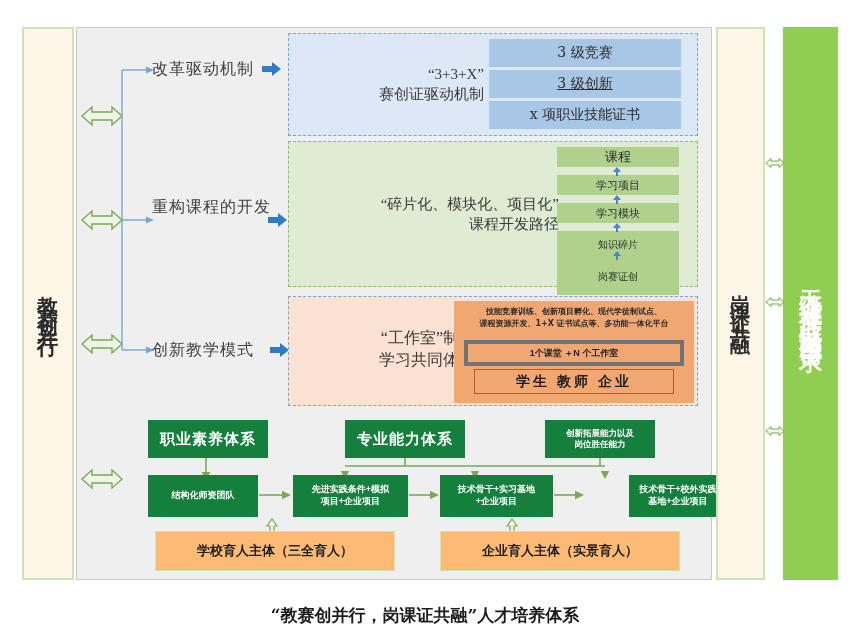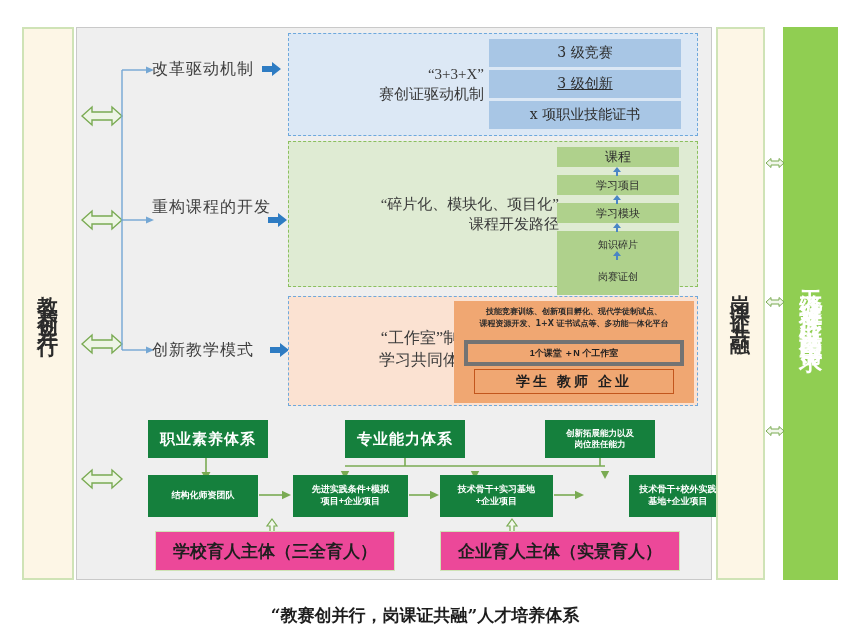--- a/index.html
+++ b/index.html
@@ -127,23 +127,23 @@
     background:#15803d;color:#ffffff;font-weight:bold;
     display:flex;align-items:center;justify-content:center;
     text-align:center;line-height:1.3;
   }
   .gbox.hdr{font-size:15px;letter-spacing:1px;}
   .gbox.sml{font-size:9px;letter-spacing:0px;}
   .gbox.tiny{font-size:8.5px;}
 
   .subject{
     position:absolute;box-sizing:border-box;
-    background:#ec4899;border:1px solid #cfe3b6;
-    display:flex;align-items:center;justify-content:center;
-    font-size:17px;font-weight:bold;color:#1f1f1f;
+    background:#fdba74;border:1px solid #cfe3b6;
+    display:flex;align-items:center;justify-content:center;
+    font-size:13px;font-weight:bold;color:#1f1f1f;
     font-family:"DejaVu Serif","Liberation Serif",serif;
   }
 
   .caption{
     position:absolute;left:0;top:604px;width:850px;
     text-align:center;font-size:17px;font-weight:bold;color:#1c1c1c;
     font-family:"DejaVu Serif","Liberation Serif",serif;
   }
   svg{display:block;overflow:visible;}
 </style>

